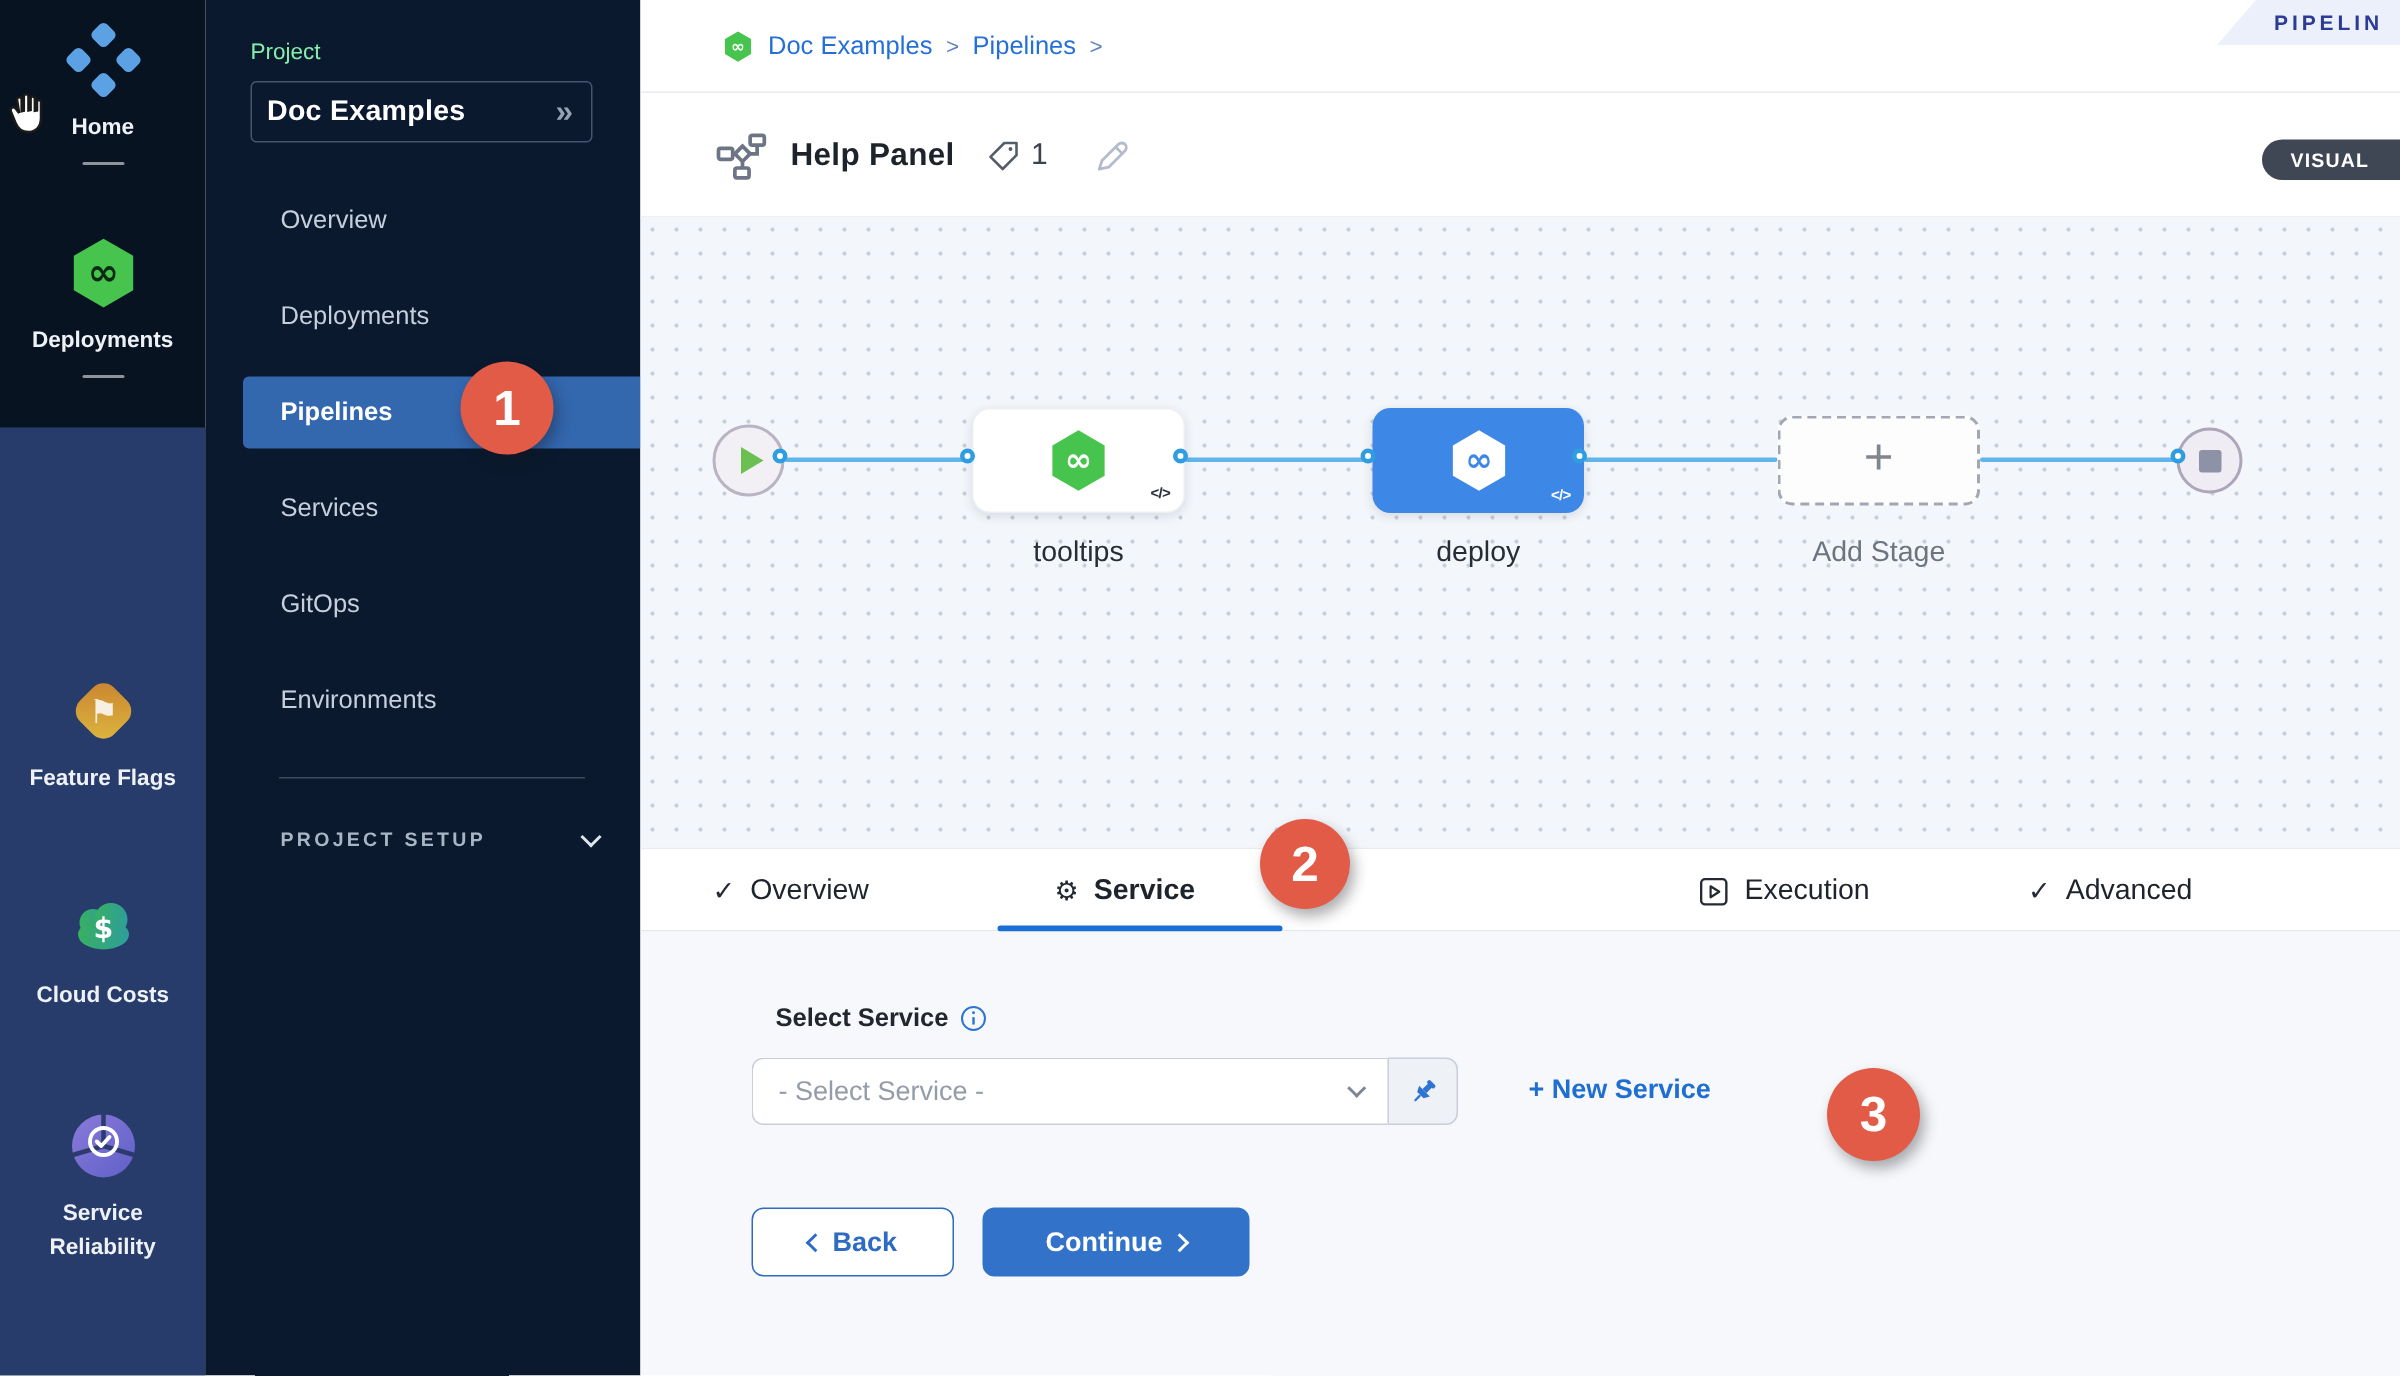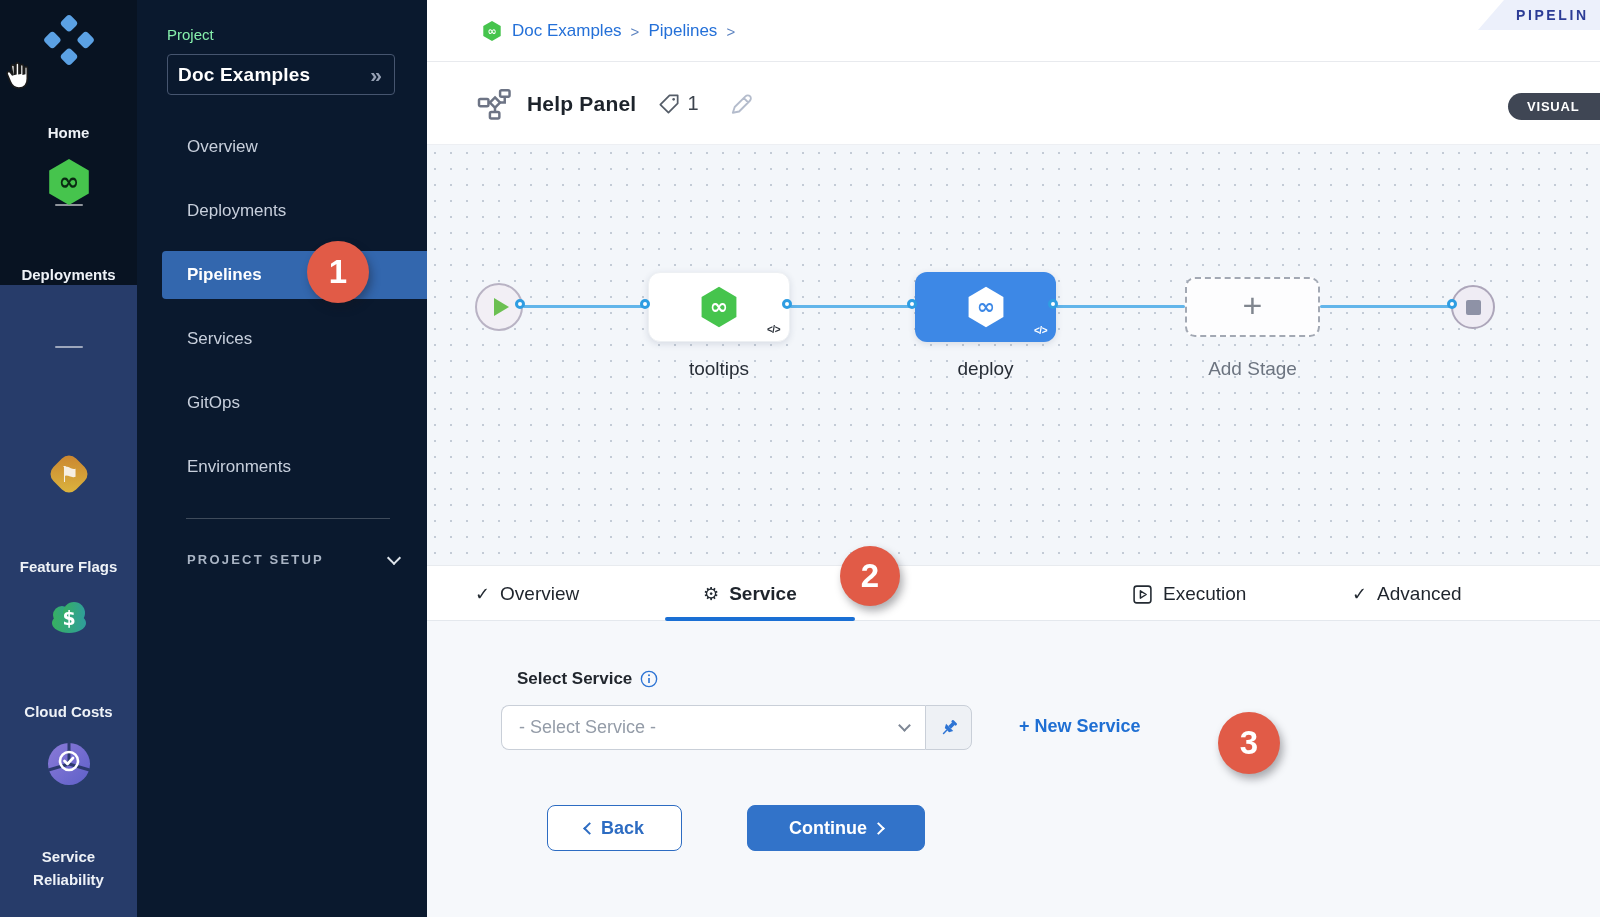--- a/index.html
+++ b/index.html
@@ -3,21 +3,21 @@
 <meta charset="utf-8">
 <style>
   * { margin:0; padding:0; box-sizing:border-box; }
   html,body { width:1600px; height:917px; overflow:hidden; }
   body { font-family:"Liberation Sans","DejaVu Sans",sans-serif; position:relative; background:#fff; }
   .app { display:flex; width:1600px; height:917px; }
 
   
   .rail { position:relative; width:137px; flex:0 0 137px; height:917px; background:#081322; }
   .rail-bottom-bg { position:absolute; left:0; top:285px; width:137px; bottom:0; background:#273c6a; }
-  .rail-item { position:absolute; left:0; width:137px; display:flex; flex-direction:column; align-items:center; cursor:pointer;gap:48px; }
+  .rail-item { position:absolute; left:0; width:137px; display:flex; flex-direction:column; align-items:center; cursor:pointer; }
   .rail-item .ricon { width:52px; height:52px; display:flex; align-items:center; justify-content:center; }
   .rail-item .rlabel { margin-top:7px; font-size:15px; font-weight:700; color:#eef2f7; text-align:center; line-height:1.55; }
   .rail-underline { margin-top:12px; width:28px; height:2px; background:rgba(255,255,255,.55); border-radius:1px; }
   .cursor-float { position:absolute; left:0; top:55px; z-index:60; }
 
   
   .sidebar { position:relative; width:290px; flex:0 0 290px; height:917px; background:#0a192e; }
   .project-label { position:absolute; left:30px; top:26px; font-size:15px; color:#86efac; }
   .project-box { position:absolute; left:30px; top:54px; width:228px; height:41px; border:1px solid #46556f; border-radius:4px;
                  display:flex; align-items:center; justify-content:space-between; padding:0 12px 0 10px; cursor:pointer; }
@@ -87,21 +87,21 @@
   .field-label { font-size:17px; font-weight:700; color:#22272e;margin-left:16px; }
   .select-row { position:absolute; left:74px; top:84px; display:flex; align-items:stretch; }
   .select-box { width:424px; height:45px; background:#fff; border:1px solid #c9cfd8; border-radius:8px 0 0 8px; border-right:none;
                 display:flex; align-items:center; justify-content:space-between; padding:0 16px 0 17px; cursor:pointer; }
   .select-placeholder { font-size:18px; color:#949ca8; }
   .select-chev { width:9px; height:9px; border-right:2px solid #7d8694; border-bottom:2px solid #7d8694; transform:rotate(45deg); margin-top:-4px; }
   .pin-btn { width:47px; height:45px; background:#eef1f5; border:1px solid #c9cfd8; border-radius:0 8px 8px 0;
              display:flex; align-items:center; justify-content:center; cursor:pointer; }
   .new-service { position:absolute; left:592px; top:95px; font-size:18px; font-weight:700; color:#1f6fd3; cursor:pointer; }
   .btn-row { position:absolute; left:74px; top:184px; display:flex; gap:19px; }
-  .btn { height:46px; border-radius:8px; display:flex; align-items:center; justify-content:center; gap:9px; font-size:18px; font-weight:700; cursor:pointer;margin-left:46px; }
+  .btn { height:46px; border-radius:8px; display:flex; align-items:center; justify-content:center; gap:9px; font-size:18px; font-weight:700; cursor:pointer; }
   .btn-back { width:135px; background:#fff; border:1.5px solid #2d6cc2; color:#2d6cc2; }
   .btn-continue { width:178px; background:#3273c9; border:1.5px solid #3273c9; color:#fff; }
   .bchev { width:9px; height:9px; border-right:2.6px solid currentColor; border-bottom:2.6px solid currentColor; }
   .bchev.left { transform:rotate(135deg); margin-right:-2px; }
   .bchev.right { transform:rotate(-45deg); margin-left:-2px; }
 
   
   .callout { position:absolute; border-radius:50%; background:#e15b47; color:#fff; display:flex; align-items:center; justify-content:center;
              font-size:33px; font-weight:700; box-shadow:3px 5px 9px rgba(20,20,30,.35); z-index:50; }
 </style>

